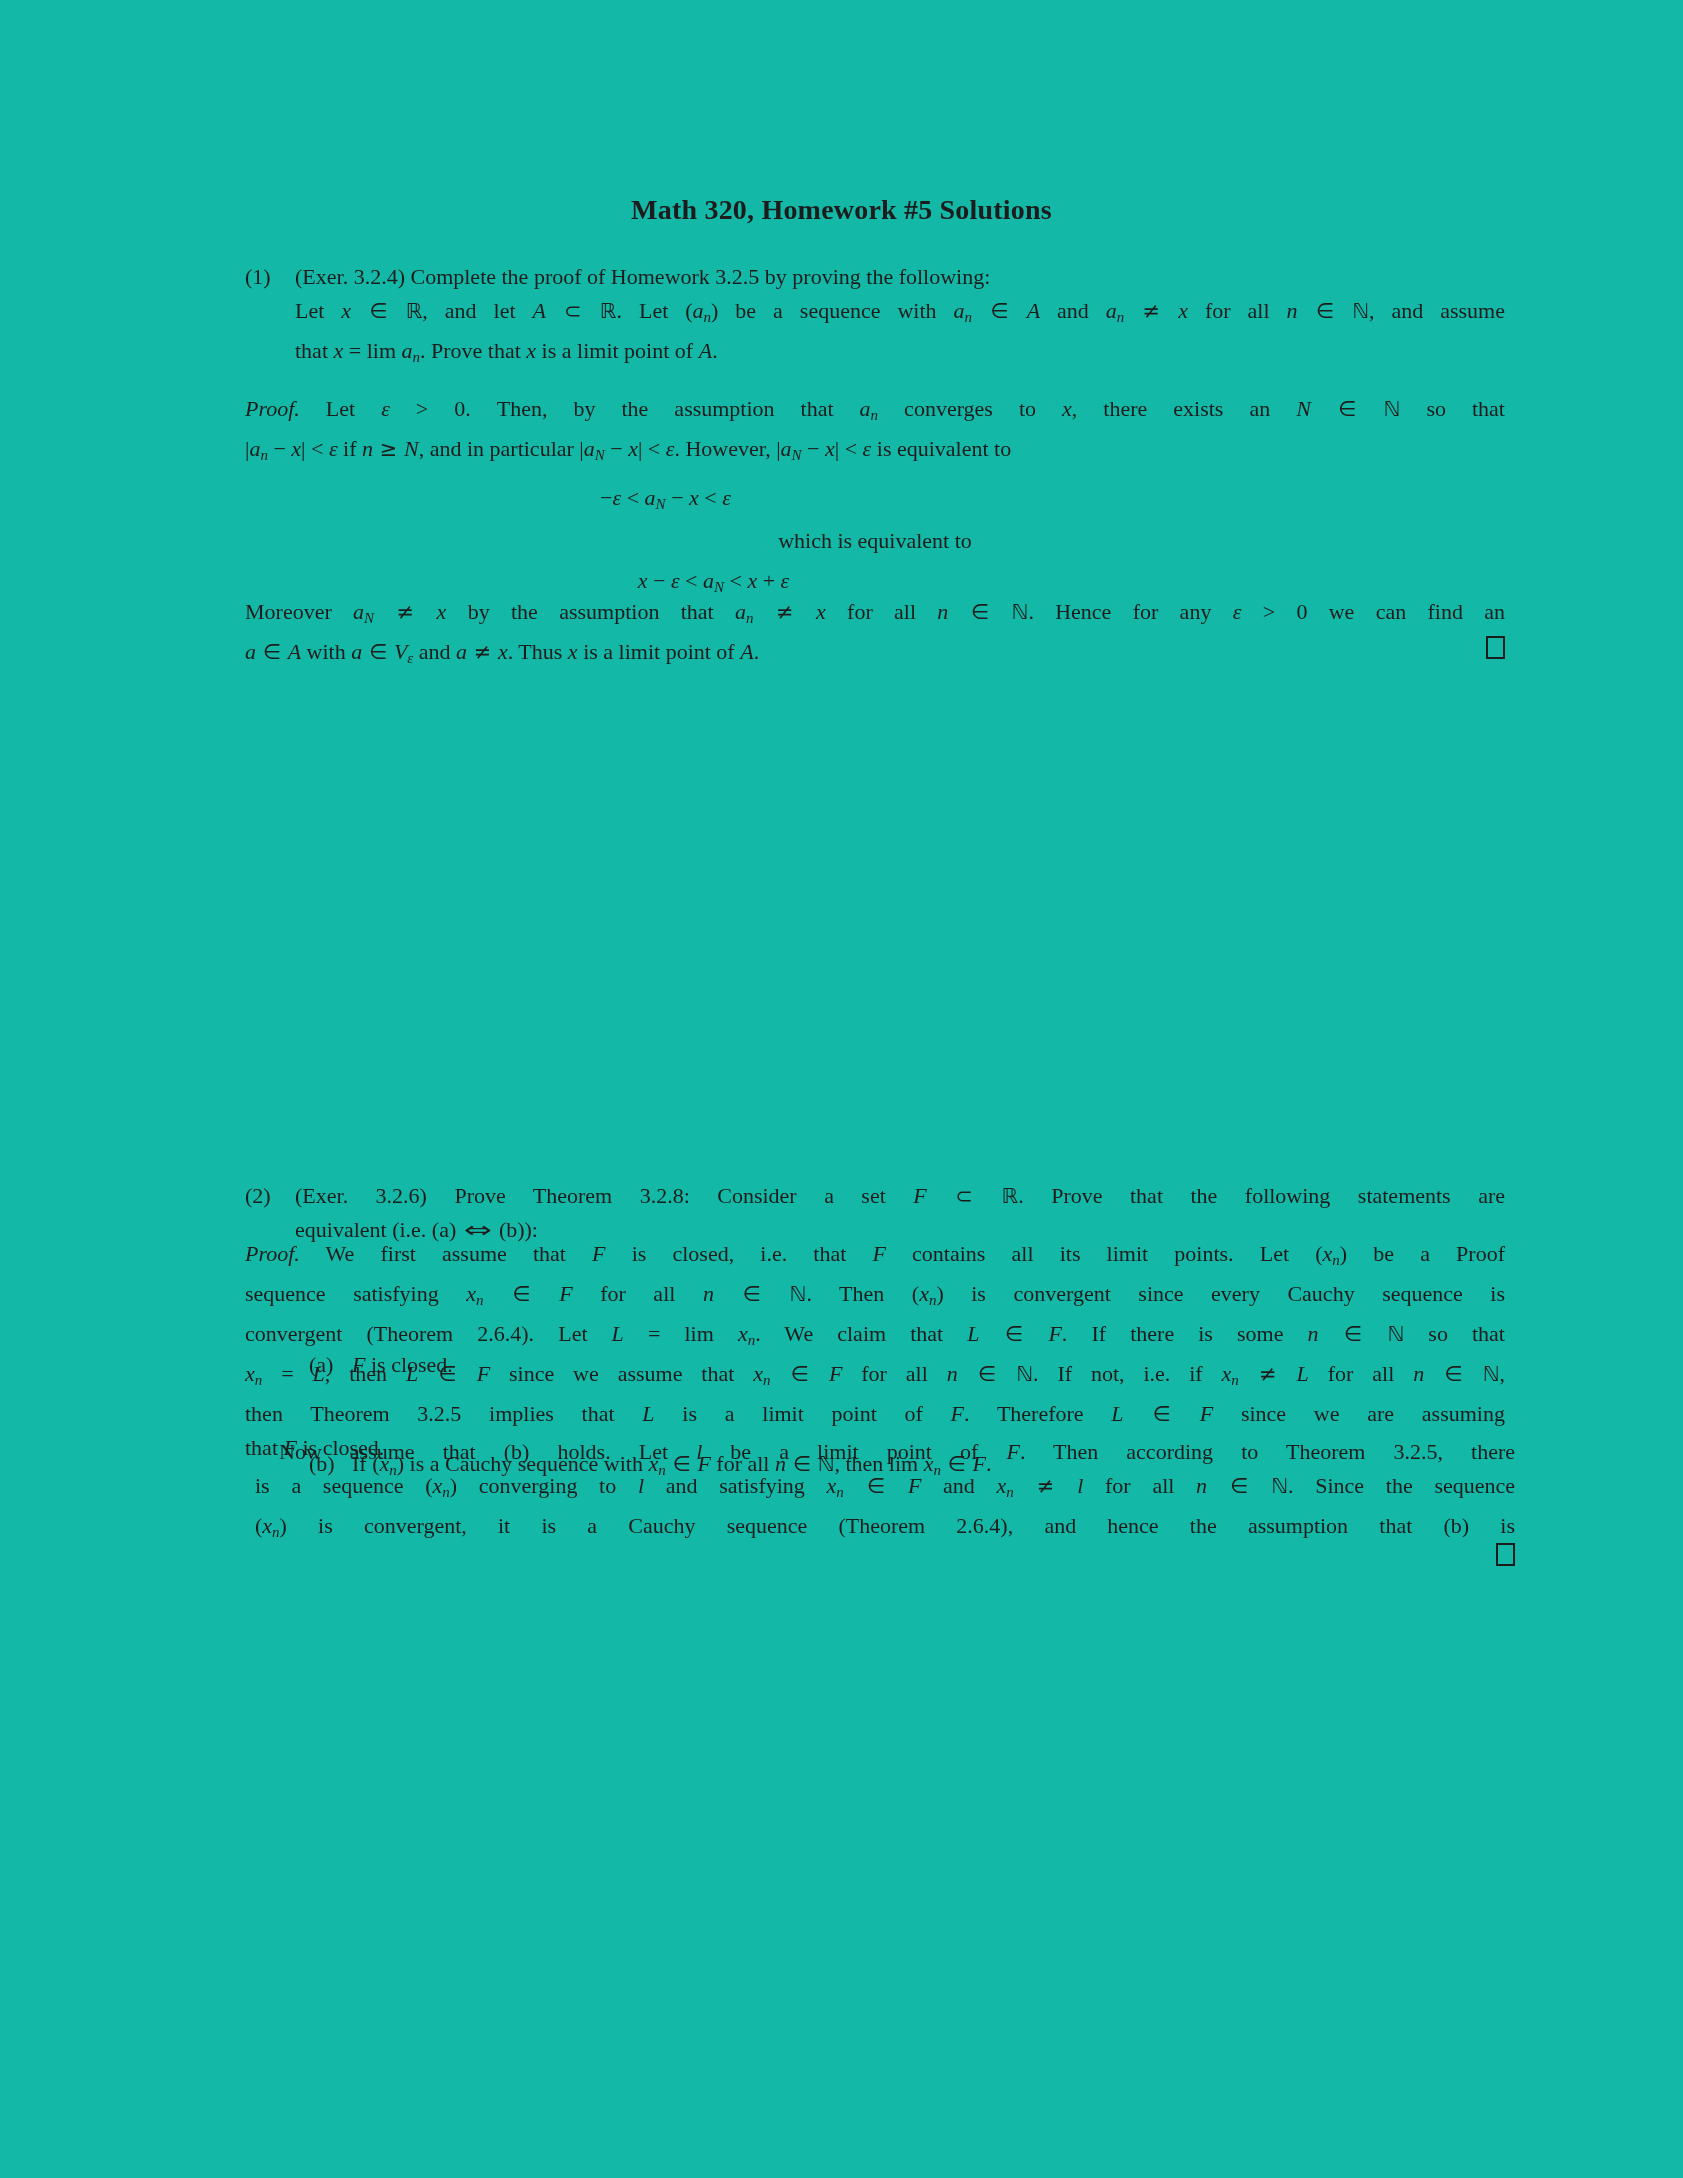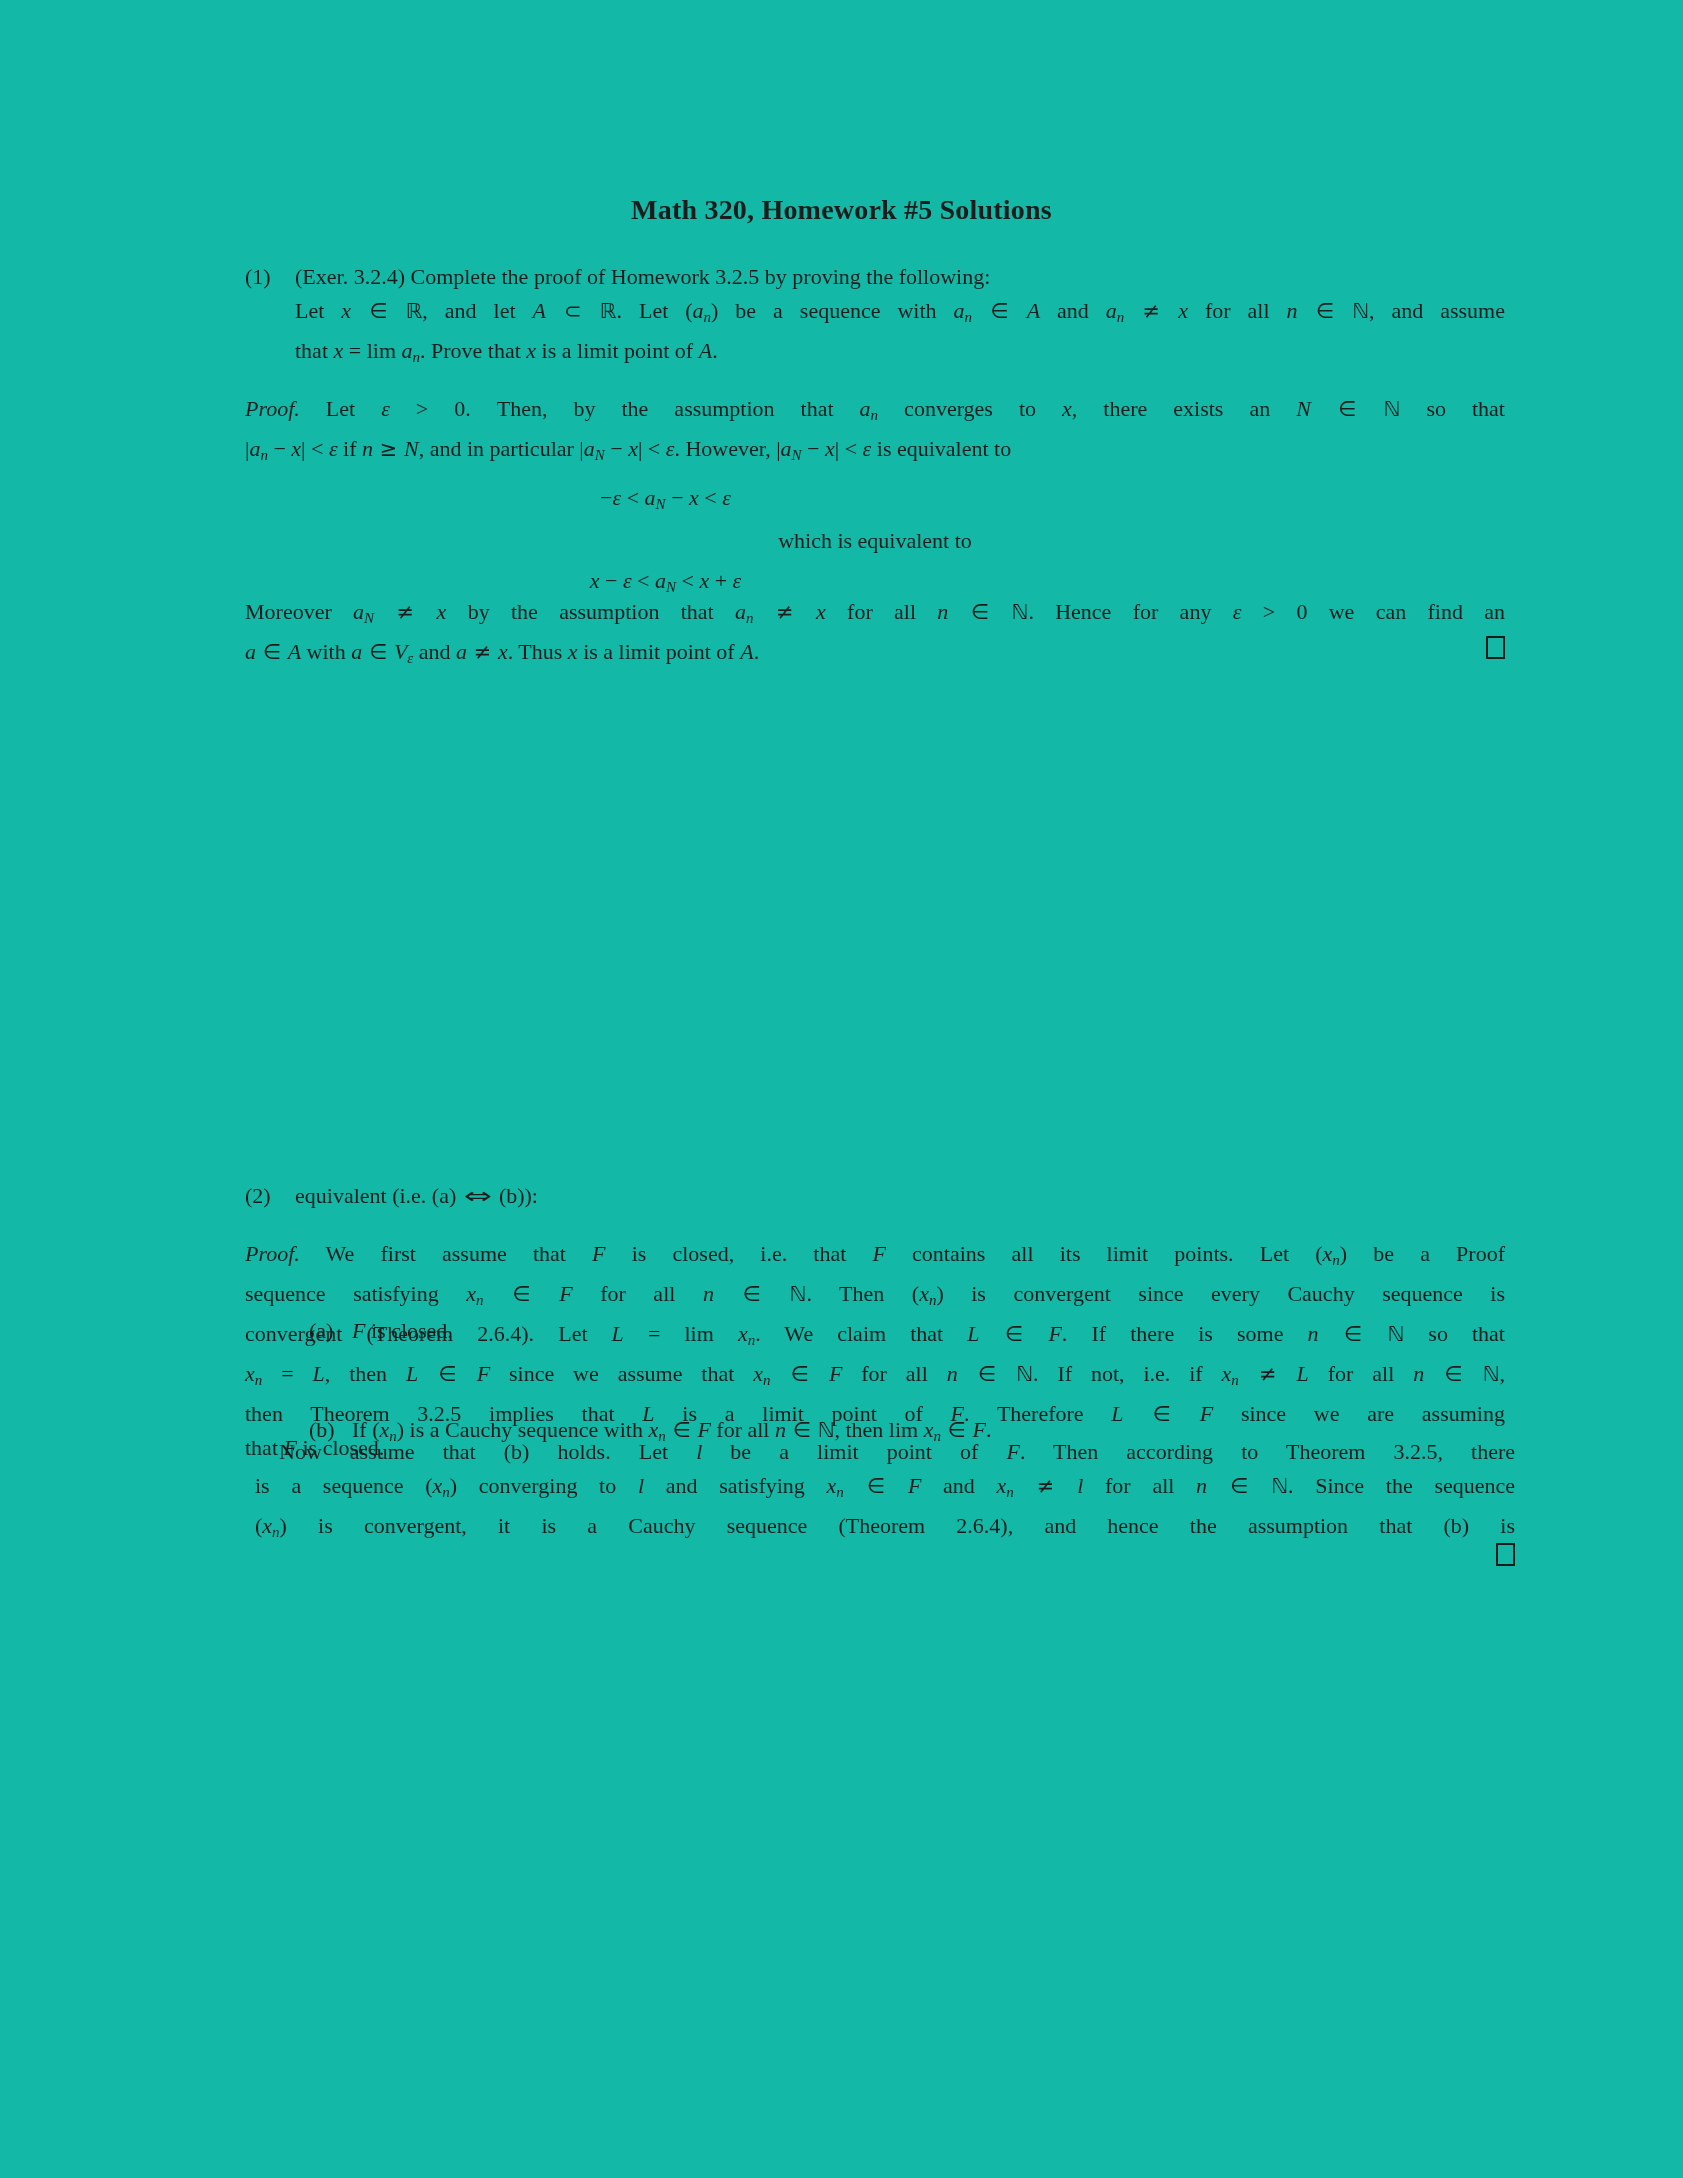--- a/index.html
+++ b/index.html
@@ -68,20 +68,21 @@
       <div class="btxt">
         <div class="line just"><span class="s-r">Moreover </span><span class="s-i">a</span><span class="s-isub">N</span><span class="s-m"> ≠ </span><span class="s-i">x</span><span class="s-r"> by the assumption that </span><span class="s-i">a</span><span class="s-isub">n</span><span class="s-m"> ≠ </span><span class="s-i">x</span><span class="s-r"> for all </span><span class="s-i">n</span><span class="s-m"> ∈ ℕ</span><span class="s-r">. Hence for any </span><span class="s-i">ε</span><span class="s-r"> &gt; 0 we can find an</span></div>
         <div class="line"><span class="s-i">a</span><span class="s-m"> ∈ </span><span class="s-i">A</span><span class="s-r"> with </span><span class="s-i">a</span><span class="s-m"> ∈ </span><span class="s-i">V</span><span class="s-gsub">ε</span><span class="s-r"> and </span><span class="s-i">a</span><span class="s-m"> ≠ </span><span class="s-i">x</span><span class="s-r">. Thus </span><span class="s-i">x</span><span class="s-r"> is a limit point of </span><span class="s-i">A</span><span class="s-r">.</span></div>
       </div>
       <span class="qed" style="right:0;top:41px;"></span>
     </div>
 
     <div class="block hang" style="top:1065px;">
       <span class="lbl">(2)</span>
       <div class="btxt">
+        <div class="line just"><span class="s-r">(Exer. 3.2.6) Prove Theorem 3.2.8: Consider a set </span><span class="s-i">F</span><span class="s-m"> ⊂ ℝ</span><span class="s-r">. Prove that the following statements are</span></div>
         <div class="line"><span class="s-r">equivalent (i.e. (a) </span><span class="s-arr">⇔</span><span class="s-r"> (b)):</span></div>
       </div>
     </div>
 
     <div class="block item" style="top:1134px;">
       <span class="lbl">(a)</span>
       <div class="btxt">
         <div class="line"><span class="s-i">F</span><span class="s-r"> is closed.</span></div>
       </div>
     </div>
@@ -109,16 +110,16 @@
         <div class="line just indent1"><span class="s-r">Now assume that (b) holds. Let </span><span class="s-i">l</span><span class="s-r"> be a limit point of </span><span class="s-i">F</span><span class="s-r">. Then according to Theorem 3.2.5, there</span></div>
         <div class="line just"><span class="s-r">is a sequence (</span><span class="s-i">x</span><span class="s-isub">n</span><span class="s-r">) converging to </span><span class="s-i">l</span><span class="s-r"> and satisfying </span><span class="s-i">x</span><span class="s-isub">n</span><span class="s-m"> ∈ </span><span class="s-i">F</span><span class="s-r"> and </span><span class="s-i">x</span><span class="s-isub">n</span><span class="s-m"> ≠ </span><span class="s-i">l</span><span class="s-r"> for all </span><span class="s-i">n</span><span class="s-m"> ∈ ℕ</span><span class="s-r">. Since the sequence</span></div>
         <div class="line just"><span class="s-r">(</span><span class="s-i">x</span><span class="s-isub">n</span><span class="s-r">) is convergent, it is a Cauchy sequence (Theorem 2.6.4), and hence the assumption that (b) is</span></div>
       </div>
       <span class="qed" style="right:0;top:108px;"></span>
     </div>
 
   </div>
 
   <div class="eq" style="top:481px;"><span class="s-r">−</span><span class="s-i">ε</span><span class="s-r"> &lt; </span><span class="s-i">a</span><span class="s-isub">N</span><span class="s-r"> − </span><span class="s-i">x</span><span class="s-r"> &lt; </span><span class="s-i">ε</span></div>
-  <div class="eq" style="top:564px;"><span class="s-i">x</span><span class="s-r"> − </span><span class="s-i">ε</span><span class="s-r"> &lt; </span><span class="s-i">a</span><span class="s-isub">N</span><span class="s-r"> &lt; </span><span class="s-i">x</span><span class="s-r"> + </span><span class="s-i">ε</span></div>
+  <div class="eq" style="top:564px;padding-left:48px;"><span class="s-i">x</span><span class="s-r"> − </span><span class="s-i">ε</span><span class="s-r"> &lt; </span><span class="s-i">a</span><span class="s-isub">N</span><span class="s-r"> &lt; </span><span class="s-i">x</span><span class="s-r"> + </span><span class="s-i">ε</span></div>
 
 </div>
 
 
 </body></html>

